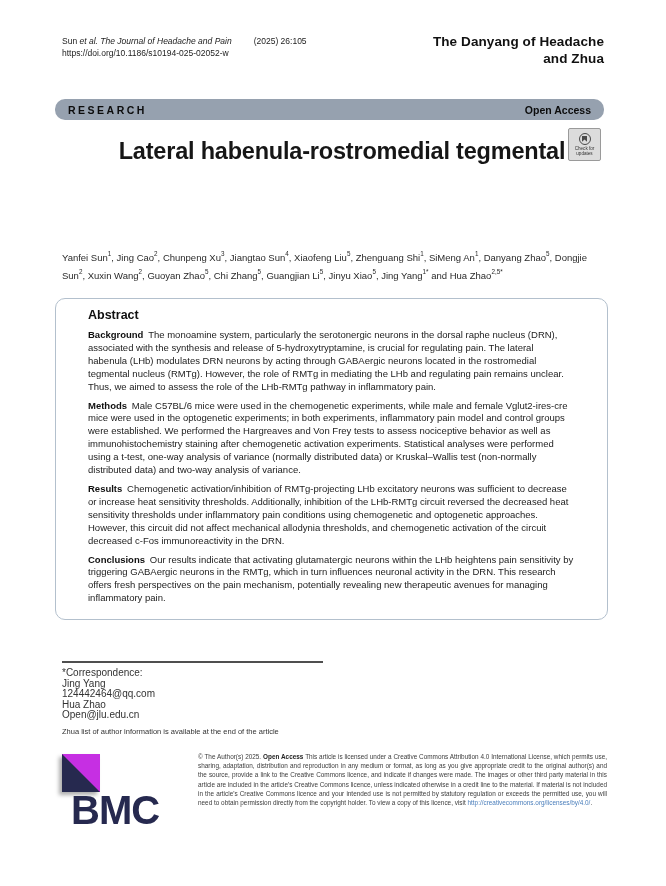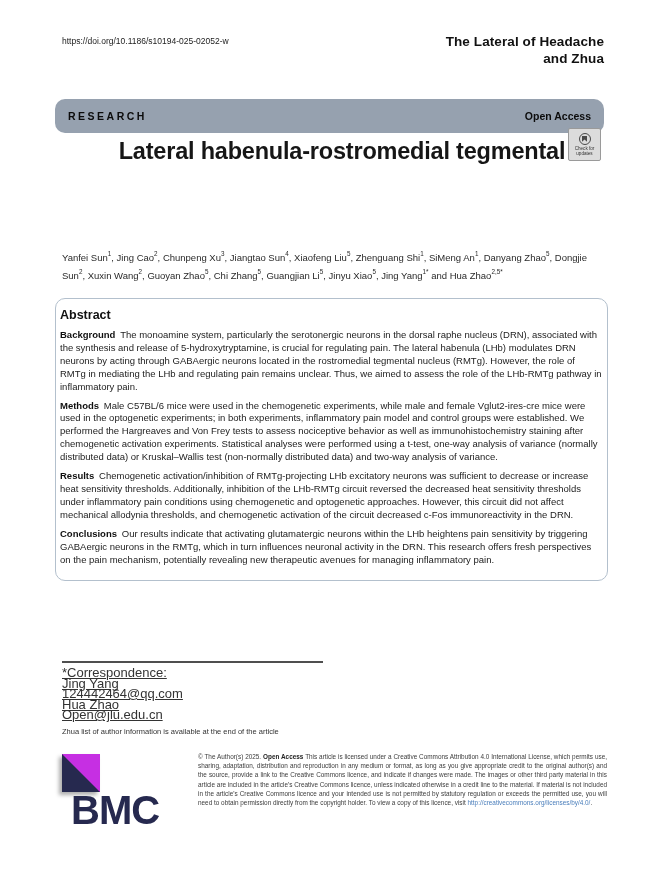--- a/index.html
+++ b/index.html
@@ -14,21 +14,21 @@
   .cite { left:62px; top:35px; font-size:8.5px; line-height:12px; color:#222; }
   .cite .it { font-style:italic; }
   .cite .ref { margin-left:22px; }
   .journal-name {
     right:62px; top:33px; text-align:right; font-size:13.5px; line-height:17px;
     color:#111; font-weight:600; letter-spacing:0.1px;
   }
 
   
   .banner {
-    left:55px; top:99px; width:549px; height:34px; background:#96a1af;
+    left:55px; top:99px; width:549px; height:21px; background:#96a1af;
     border-radius:10px; display:flex; justify-content:space-between;
     align-items:center; padding:0 13px;
   }
   .banner .research { font-size:10.5px; font-weight:bold; letter-spacing:2.5px; color:#0c0c0c; }
   .banner .oa { font-size:10.5px; font-weight:bold; color:#0c0c0c; }
 
   
   .badge {
     left:568px; top:128px; width:33px; height:33px; background:#dcdcdc;
     border:1px solid #9a9a9a; border-radius:2px; display:flex; flex-direction:column;
@@ -50,29 +50,29 @@
     font-weight:700; color:#161616; letter-spacing:-0.2px;text-align:center;
   }
   .authors {
     left:62px; top:249px; width:548px; font-size:9.5px; line-height:17.5px; color:#2a2a2a;
   }
   .authors sup { font-size:6.3px; line-height:0; position:relative; top:-0.5px; }
 
   
   .abstract {
     left:55px; top:298px; width:553px; border:1.5px solid #b3c0cd;
-    border-radius:10px; padding:9px 4px 8px; background:#fff;
+    border-radius:10px; padding:9px 32px 8px; background:#fff;
   }
   .abstract h2 { font-size:12.5px; font-weight:bold; color:#101010; margin-bottom:7px; }
   .abstract p { font-size:9.5px; line-height:12.9px; color:#222; margin-bottom:6px; }
   .abstract p b { color:#101010; }
 
   
   .rule { left:62px; top:661px; width:261px; height:2px; background:#4f4f4f; }
-  .corr { left:62px; top:668px; font-size:13px; line-height:10.5px; color:#333;text-decoration:underline; }
+  .corr { left:62px; top:668px; font-size:10px; line-height:10.5px; color:#333; }
   .note { left:62px; top:727px; font-size:7.5px; color:#333; }
 
   
   .bmc { left:62px; top:754px; display:flex; align-items:flex-start;flex-direction:column; }
   .bmc-square {
     width:38px; height:38px;
     background:linear-gradient(to bottom left,#c62fe3 49.8%,#26294f 50.2%);
     box-shadow:-3px 3px 4px rgba(0,0,0,0.32);
   }
   .bmc-word {
@@ -83,25 +83,26 @@
     left:198px; top:752px; width:409px; font-size:6.4px; line-height:9.2px;
     color:#3c3c3c; text-align:justify;
   }
   .license b { color:#222; }
   .license a { color:#4a7ebb; text-decoration:none; }
 </style>
 </head>
 <body>
 
 <div class="abs cite">
+  <div><span>Sun </span><span class="it">et al. The Journal of Headache and Pain</span><span class="ref">(2025) 26:105</span></div>
   <div>https://doi.org/10.1186/s10194-025-02052-w</div>
 </div>
 
 <div class="abs journal-name">
-  <div>The Lateral of Headache</div>
+  <div>The Danyang of Headache</div>
   <div>and Zhua</div>
 </div>
 
 <div class="abs banner">
   <span class="research">RESEARCH</span>
   <span class="oa">Open Access</span>
 </div>
 
 <div class="abs badge">
   <div class="circ">

